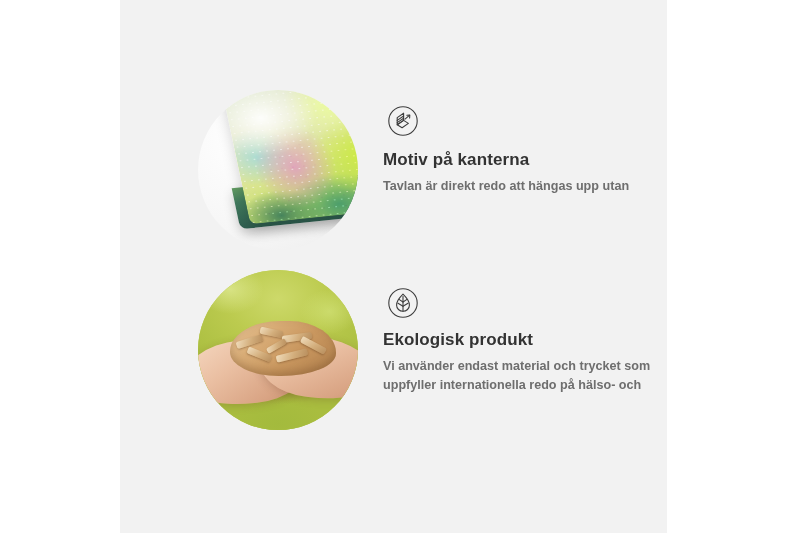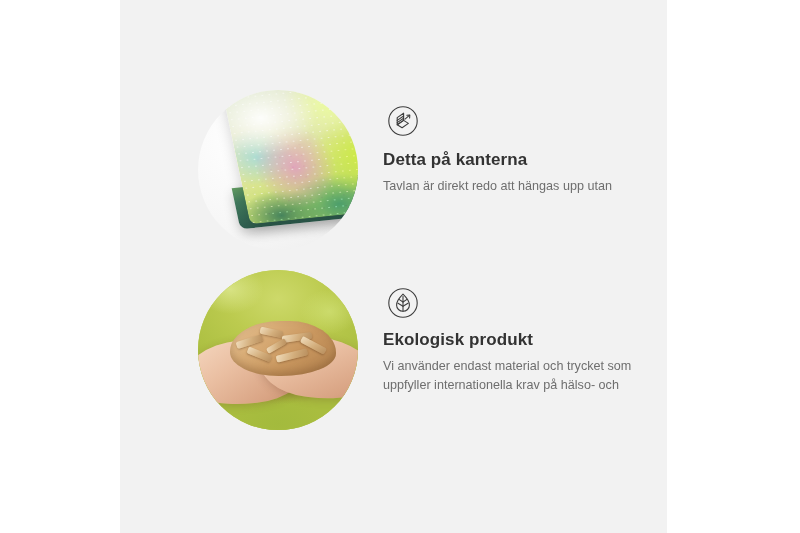--- a/index.html
+++ b/index.html
@@ -189,21 +189,21 @@
     letter-spacing:.1px;
     line-height:1.2;
     margin-bottom:7px;
     white-space:nowrap;
   }
   .feat-desc {
     font-size:12.6px;
     color:#6e6e6e;
     line-height:1.45;
   }
-  .feat-desc span { display:block; white-space:nowrap; }
+  .feat-desc span { display:block; white-space:nowrap;font-weight:bold; }
 </style>
 </head>
 <body>
 
 <div id="stage">
 
   <div class="panel">
 
     <div class="feature" id="feature-edges">
 
@@ -221,21 +221,21 @@
           <path d="M12.2 21.8 L12.2 14.6 L18.6 10.2 L18.6 17.4 Z"></path>
           <path d="M12.2 21.8 L18.6 17.4 L23.4 20.4 L17.1 24.8 Z"></path>
           <path d="M12.2 19.6 L18.6 15.2"></path>
           <path d="M12.2 17.4 L18.6 13.0"></path>
           <path d="M20.0 16.2 L24.4 12.4"></path>
           <path d="M21.8 12.2 L24.8 12.0 L24.6 15.0"></path>
         </svg>
       </div>
 
       <div class="text-block" id="text-edges">
-        <div class="feat-title">Detta på kanterna</div>
+        <div class="feat-title">Motiv på kanterna</div>
         <div class="feat-desc">
           <span>Tavlan är direkt redo att hängas upp utan</span>
         </div>
       </div>
     </div>
 
     <div class="feature" id="feature-eco">
 
       <div class="photo" id="photo-eco">
         <div class="eco-scene">
@@ -265,19 +265,19 @@
           <path d="M18 17.0 L22.0 14.4"></path>
           <path d="M18 21.2 L13.0 18.2"></path>
           <path d="M18 21.2 L23.0 18.2"></path>
         </svg>
       </div>
 
       <div class="text-block" id="text-eco">
         <div class="feat-title">Ekologisk produkt</div>
         <div class="feat-desc">
           <span>Vi använder endast material och trycket som</span>
-          <span>uppfyller internationella krav på hälso- och</span>
+          <span>uppfyller internationella redo på hälso- och</span>
         </div>
       </div>
     </div>
 
   </div>
 </div>
 
 </body></html>

